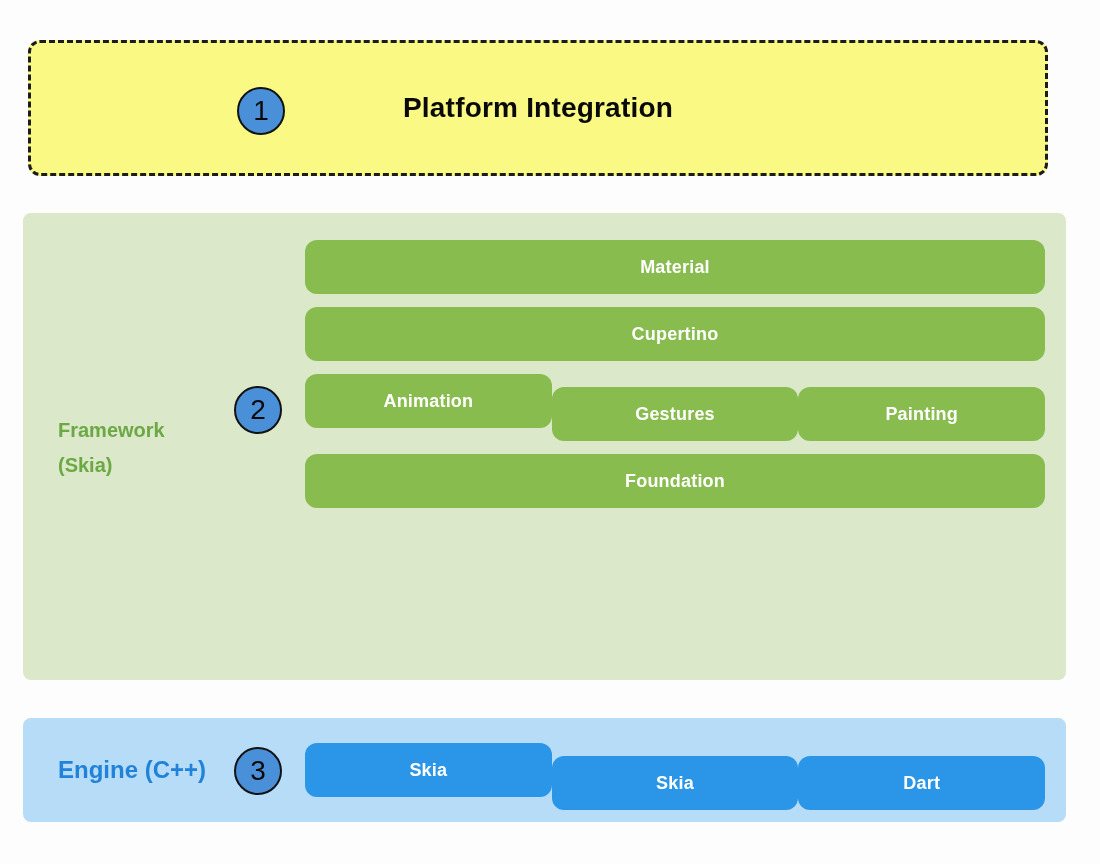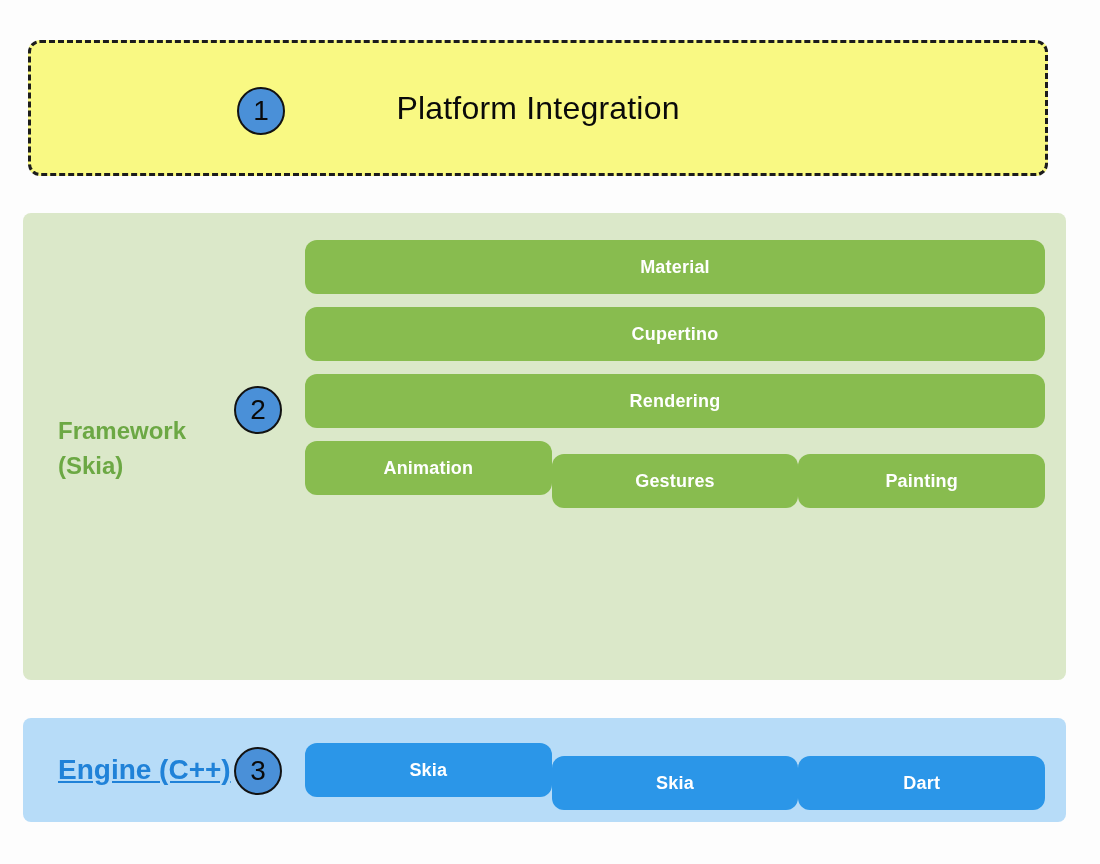--- a/index.html
+++ b/index.html
@@ -37,22 +37,22 @@
     left: 28px; top: 40px;
     width: 1020px; height: 136px;
     background: var(--platform-bg);
     border: 3px dashed var(--platform-border);
     border-radius: 12px;
     display: flex;
     align-items: center;
     justify-content: center;
   }
   .platform-label {
-    font-size: 32px;
-    font-weight: 400;
+    font-size: 28px;
+    font-weight: 700;
     color: var(--platform-text);
     letter-spacing: 0.2px;
   }
 
   
   .badge {
     position: absolute;
     width: 48px; height: 48px;
     border-radius: 50%;
     background: var(--badge-bg);
@@ -72,21 +72,21 @@
   .framework-box {
     position: absolute;
     left: 23px; top: 213px;
     width: 1043px; height: 467px;
     background: var(--framework-bg);
     border-radius: 8px;
   }
   .framework-label {
     position: absolute;
     left: 35px; top: 200px;
-    font-size: 24px;
+    font-size: 20px;
     font-weight: 700;
     line-height: 35px;
     color: var(--framework-label);
   }
   .bars {
     position: absolute;
     left: 282px; top: 27px;
     width: 740px;
   }
   .bar {
@@ -115,24 +115,23 @@
     width: 1043px; height: 104px;
     background: var(--engine-bg);
     border-radius: 8px;
   }
   .engine-label {
     position: absolute;
     left: 35px; top: 0;
     height: 100%;
     display: flex;
     align-items: center;
-    font-size: 28px;
+    font-size: 24px;
     font-weight: 700;
     color: var(--engine-label);
-    text-decoration: underline;
   }
   .engine-bars {
     position: absolute;
     left: 282px; top: 25px;
     width: 740px;
   }
 </style>
 </head>
 <body>
 
@@ -149,26 +148,26 @@
     <div class="framework-label">
       <div>Framework</div>
       <div>(Skia)</div>
     </div>
     <div class="badge badge-2">
       <span>2</span>
     </div>
     <div class="bars">
       <div class="bar green">Material</div>
       <div class="bar green">Cupertino</div>
-      <div class="bar green">Rendering</div>
       <div class="bar-row">
         <div class="bar green">Animation</div>
         <div class="bar green">Gestures</div>
         <div class="bar green">Painting</div>
       </div>
+      <div class="bar green">Foundation</div>
     </div>
   </div>
 
   <div class="engine-box">
     <div class="engine-label">Engine (C++)</div>
     <div class="badge badge-3">
       <span>3</span>
     </div>
     <div class="bar-row engine-bars">
       <div class="bar blue">Skia</div>

